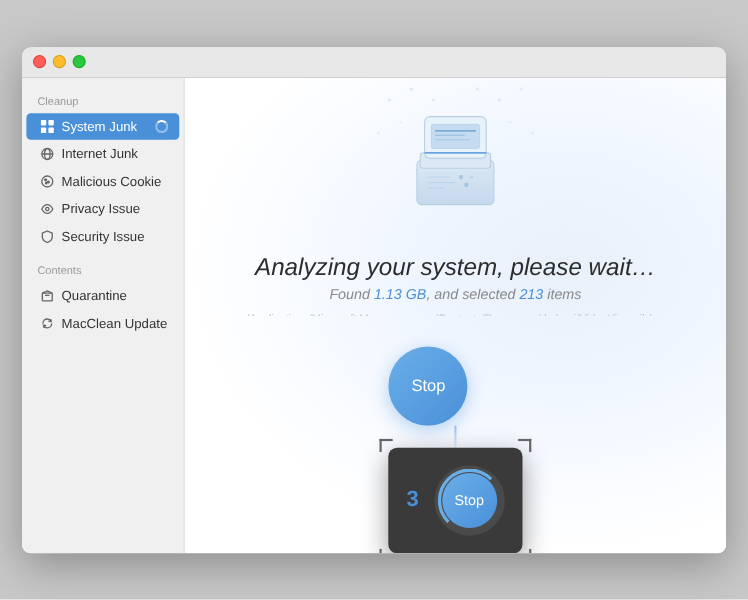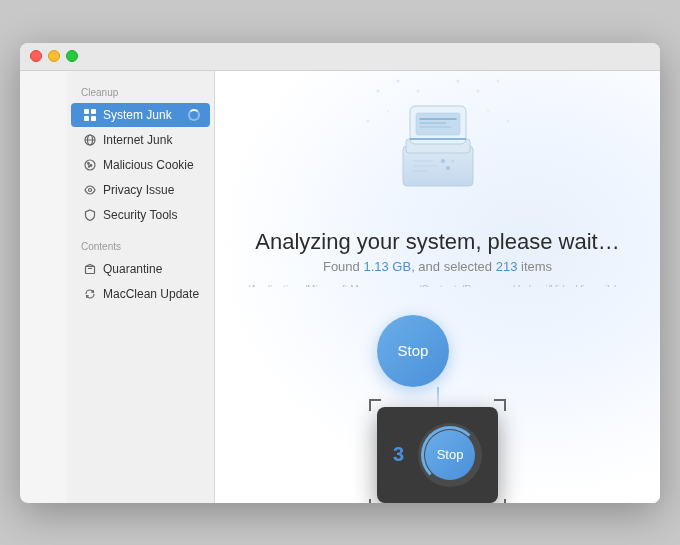--- a/index.html
+++ b/index.html
@@ -45,21 +45,20 @@
       cursor: pointer;
     }
     .traffic-close { background: #ff5f57; border: 1px solid #e0443e; }
     .traffic-min { background: #febc2e; border: 1px solid #d4a017; }
     .traffic-max { background: #28c840; border: 1px solid #1aab29; }
 
     .content {
       display: flex;
       flex: 1;
       overflow: hidden;
-      padding-left: 47px;
     }
 
     
     .sidebar {
       width: 148px;
       background: #f0f0f0;
       border-right: 1px solid #d8d8d8;
       padding: 8px 0;
       flex-shrink: 0;
     }
@@ -151,20 +150,21 @@
     .scanner-svg {
       width: 160px;
       height: 130px;
     }
 
     .analyzing-text {
       position: relative;
       z-index: 1;
       text-align: center;
       margin-bottom: 6px;
+      font-style: italic;
     }
 
     .analyzing-title {
       font-size: 22px;
       color: #2c2c2c;
       font-weight: 300;
     }
 
     .analyzing-subtitle {
       font-size: 13px;
@@ -348,21 +348,21 @@
         </div>
         <span class="sidebar-item-text">Privacy Issue</span>
       </div>
 
       <div class="sidebar-item">
         <div class="sidebar-icon">
           <svg width="12" height="12" viewBox="0 0 12 12" fill="none" stroke="currentColor" stroke-width="1.2">
             <path d="M6 1l4.5 2v3.5c0 2.5-2 4-4.5 5C3.5 10.5 1.5 9 1.5 6.5V3L6 1z"></path>
           </svg>
         </div>
-        <span class="sidebar-item-text">Security Tools</span>
+        <span class="sidebar-item-text">Security Issue</span>
       </div>
 
       <div class="sidebar-section-label" style="margin-top:6px;">Contents</div>
 
 
 
       <div class="sidebar-item">
         <div class="sidebar-icon">
           <svg width="12" height="12" viewBox="0 0 12 12" fill="none" stroke="currentColor" stroke-width="1.2">
             <rect x="1.5" y="3.5" width="9" height="7" rx="0.5"></rect>

